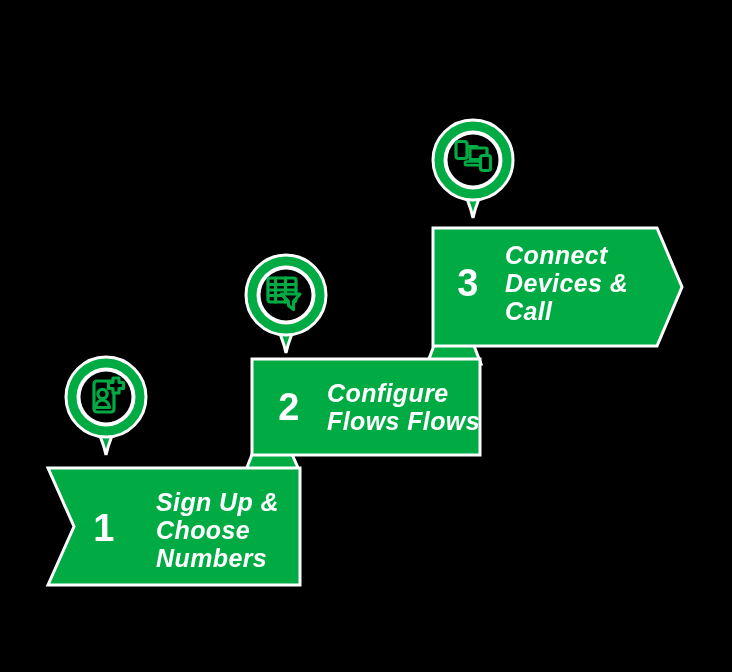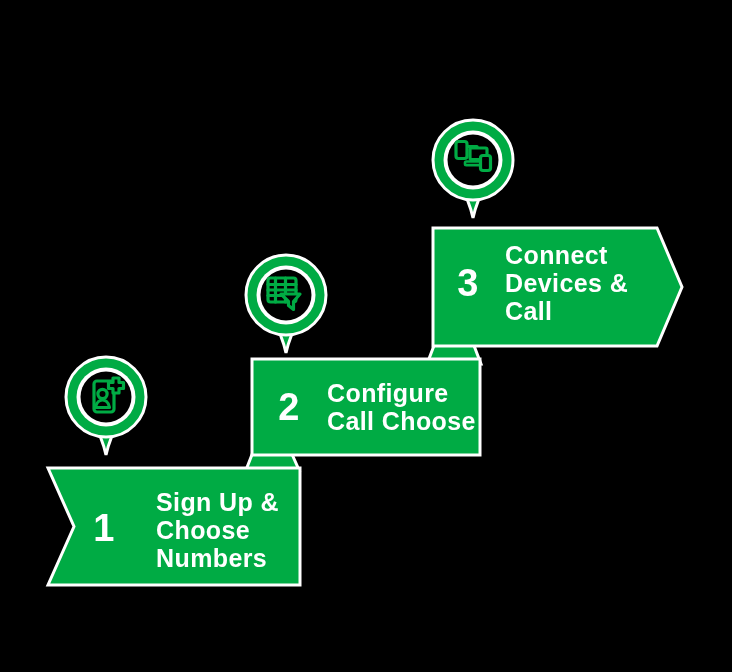--- a/index.html
+++ b/index.html
@@ -19,21 +19,21 @@
   .icon-stroke{fill:none;stroke:var(--green);stroke-width:3.2;stroke-linecap:round;stroke-linejoin:round;}
   .icon-knockout{fill:var(--bg);stroke:var(--green);stroke-width:3.2;stroke-linecap:round;stroke-linejoin:round;}
   
   .step-num{
     position:absolute;transform:translate(-50%,-50%);
     color:var(--white);font-size:38px;font-weight:600;letter-spacing:.5px;
   }
   .step-label{
     position:absolute;transform:translateY(-50%);
     color:var(--white);font-size:25px;line-height:28px;font-weight:600;
-    letter-spacing:.4px;white-space:pre-line;
+    letter-spacing:.4px;white-space:pre-line;font-style:italic;
   }
 </style>
 </head>
 <body>
 
 <div class="stage">
 
   <svg class="layer" width="732" height="672" viewBox="0 0 732 672">
 
     <polygon points="253,452 291,452 299,470 246,470" class="g-fill w-stroke"></polygon>
@@ -89,20 +89,20 @@
     </g>
   </svg>
 
   <div class="step-num" style="left:104px;top:528px">1</div>
   <div class="step-label" style="left:156px;top:530px">Sign Up &amp;
 Choose
 Numbers</div>
 
   <div class="step-num" style="left:289px;top:407px">2</div>
   <div class="step-label" style="left:327px;top:407px">Configure
-Call Choose</div>
+Flows Flows</div>
 
   <div class="step-num" style="left:468px;top:283px">3</div>
   <div class="step-label" style="left:505px;top:283px">Connect
 Devices &amp;
 Call</div>
 
 </div>
 
 </body></html>

